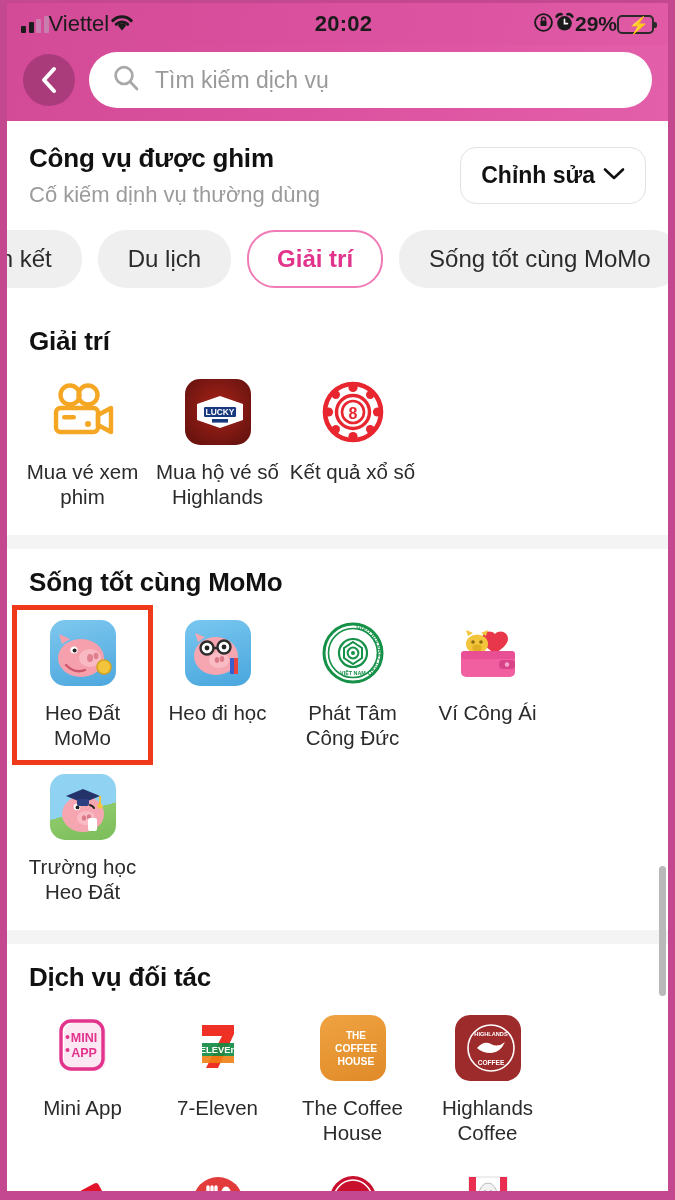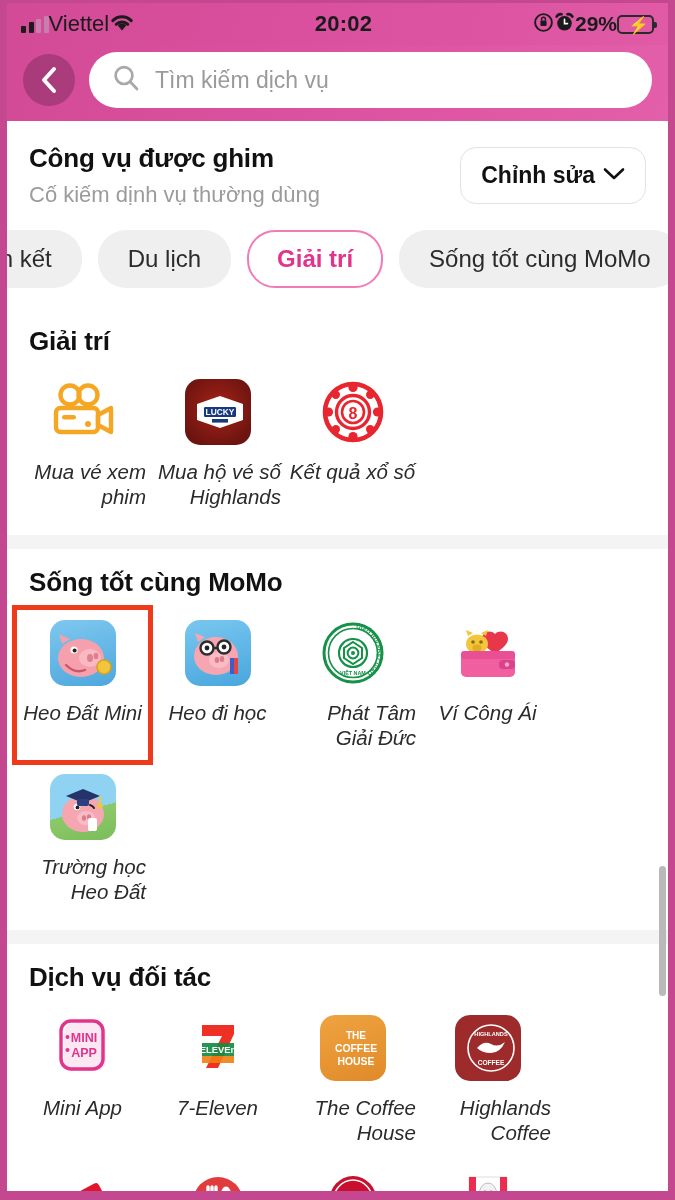--- a/index.html
+++ b/index.html
@@ -119,22 +119,22 @@
   .tile {
     width: 135px; padding: 10px 4px 12px 4px;
     display: flex; flex-direction: column; align-items: center;
     cursor: pointer;
   }
   .tile .ico {
     width: 70px; height: 70px; display: flex;
     align-items: center; justify-content: center; margin-bottom: 12px;
   }
   .tile .lbl {
-    font-size: 20.5px; color: #2b2b2b; text-align: right;
-    line-height: 1.22; max-width: 128px; font-style: italic;
+    font-size: 20.5px; color: #2b2b2b; text-align: center;
+    line-height: 1.22; max-width: 128px;
   }
 
   .sq { width: 66px; height: 66px; border-radius: 15px; overflow: hidden;
         position: relative; display: flex; align-items: center; justify-content: flex-end; }
 
   
   .hl { position: absolute; border: 5px solid #ee3a1b; pointer-events: none; }
 
   .scrollthumb {
     position: absolute; right: 2px; top: 745px; width: 7px; height: 130px;
@@ -299,21 +299,21 @@
         <ellipse cx="40" cy="38" rx="11" ry="9" fill="#f8b9c3"></ellipse>
         <ellipse cx="40" cy="38" rx="3" ry="4" fill="#e0808f"></ellipse>
         <ellipse cx="46" cy="36" rx="2.4" ry="3.2" fill="#e0808f"></ellipse>
         <circle cx="24" cy="30" r="3.6" fill="#fff"></circle>
                     <circle cx="24.6" cy="30.4" r="2" fill="#232323"></circle>
         <path d="M16 45 q9 9 19 5" stroke="#c9566a" stroke-width="2.4" fill="none" stroke-linecap="round"></path>
         <circle cx="54" cy="47" r="7" fill="#f2c53d" stroke="#d6a31e" stroke-width="1.6"></circle>
       </svg>
                 </div>
               </span>
-              <div class="lbl">Heo Đất Mini</div>
+              <div class="lbl">Heo Đất MoMo</div>
             </div>
             <div class="tile">
               <span class="ico">
                 <div class="sq" style="background:linear-gradient(165deg,#79c7f0,#49a6dd)">
       <svg width="66" height="66" viewBox="0 0 66 66">
         <ellipse cx="31" cy="36" rx="22" ry="19" fill="#f6a6b1"></ellipse>
         <path d="M13 22 l-3 -9 l10 4 Z" fill="#f6a6b1"></path>
         <ellipse cx="34" cy="40" rx="10" ry="8" fill="#f9bcc5"></ellipse>
         <ellipse cx="32" cy="40" rx="2.3" ry="3" fill="#dd7b8b"></ellipse>
         <ellipse cx="37" cy="39" rx="2.3" ry="3" fill="#dd7b8b"></ellipse>
@@ -337,21 +337,21 @@
       <circle cx="32" cy="32" r="14" fill="none" stroke="#159148" stroke-width="2.2"></circle>
       <path d="M32 21 L41 27 L41 37 L32 43 L23 37 L23 27 Z" fill="none" stroke="#159148" stroke-width="2"></path>
       <circle cx="32" cy="32" r="5.4" fill="none" stroke="#159148" stroke-width="2"></circle>
       <circle cx="32" cy="32" r="2" fill="#159148"></circle>
       <path id="sealtop" d="M32 7.5 a24.5 24.5 0 0 1 0 49" fill="none"></path>
       <text font-size="5.6" font-weight="bold" fill="#159148" font-family="Liberation Sans">
         <textPath href="#sealtop" startOffset="4%">GIÁO HỘI PHẬT GIÁO</textPath></text>
       <text x="32" y="53.5" font-size="5.4" font-weight="bold" fill="#159148" text-anchor="middle" font-family="Liberation Sans">VIỆT NAM</text>
                 </svg>
               </span>
-              <div class="lbl">Phát Tâm Giải Đức</div>
+              <div class="lbl">Phát Tâm Công Đức</div>
             </div>
             <div class="tile">
               <span class="ico">
                 <svg width="66" height="58" viewBox="0 0 66 58">
       <path d="M40 10 c5 -5 13 -2 13 5 c0 6 -8 11 -13 15 c-5 -4 -13 -9 -13 -15 c0 -7 8 -10 13 -5 Z" fill="#e8374a"></path>
       <ellipse cx="22" cy="20" rx="11" ry="9.5" fill="#f2c53d"></ellipse>
       <path d="M13 12 l-2 -6 l7 3 Z M31 12 l2 -6 l-7 3 Z" fill="#f2c53d"></path>
       <circle cx="18" cy="18" r="1.8" fill="#8a6a10"></circle>
                   <circle cx="26" cy="18" r="1.8" fill="#8a6a10"></circle>
       <ellipse cx="22" cy="24" rx="4.6" ry="3.4" fill="#e0ae22"></ellipse>

